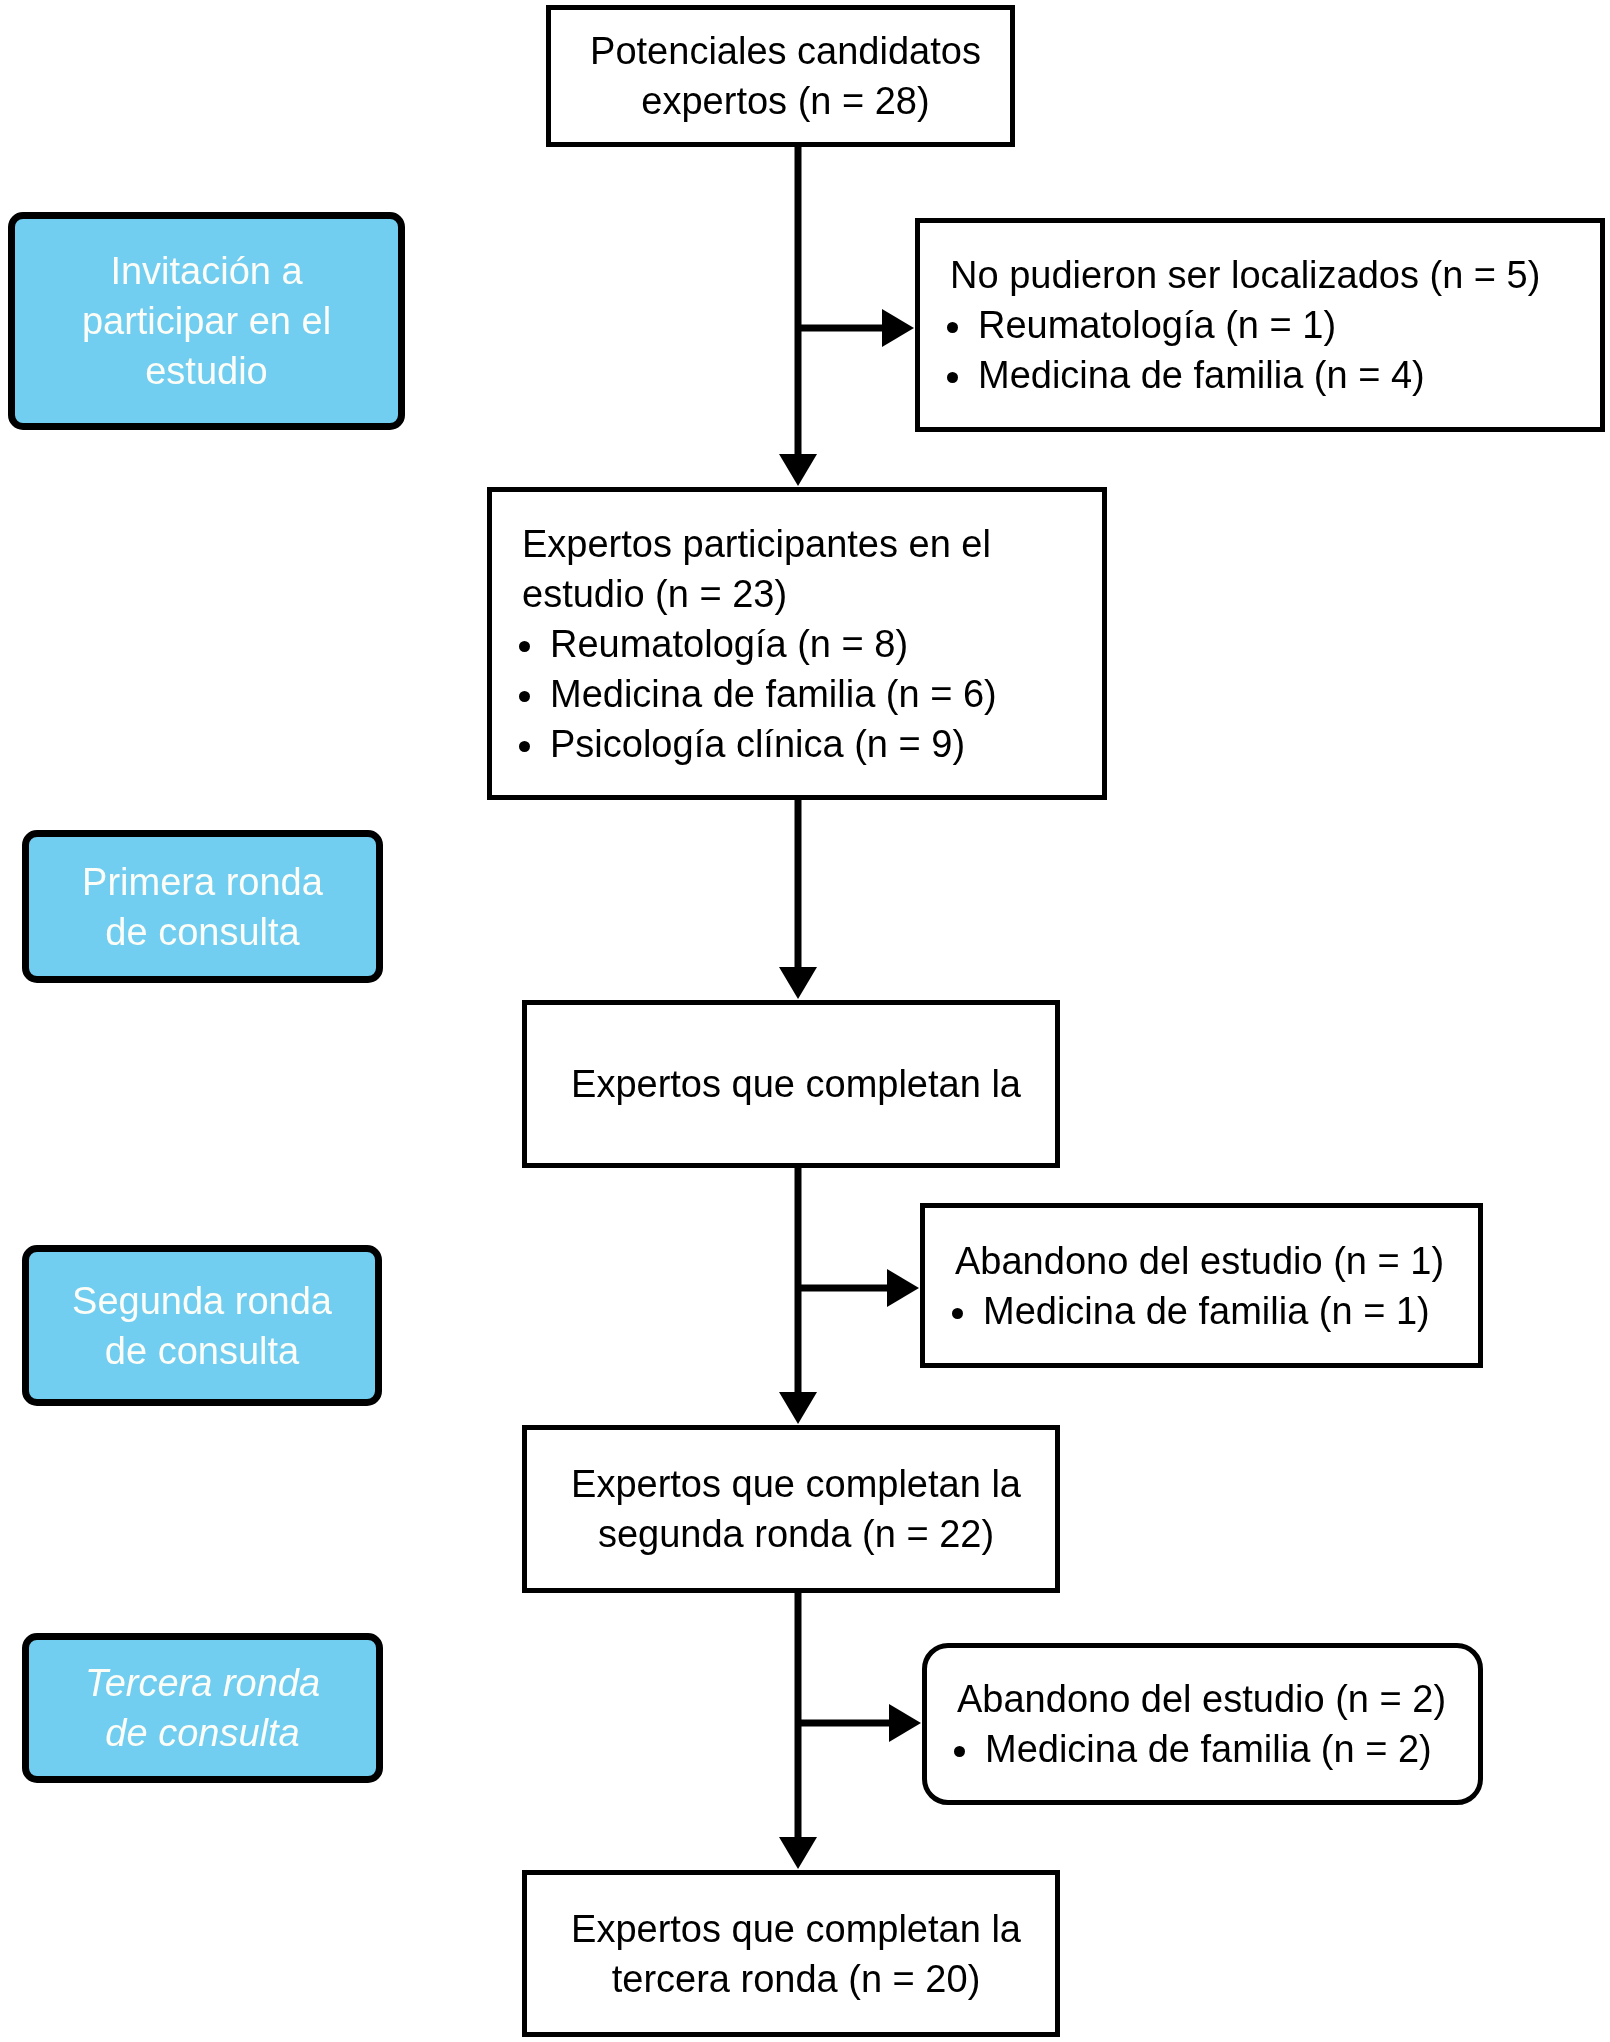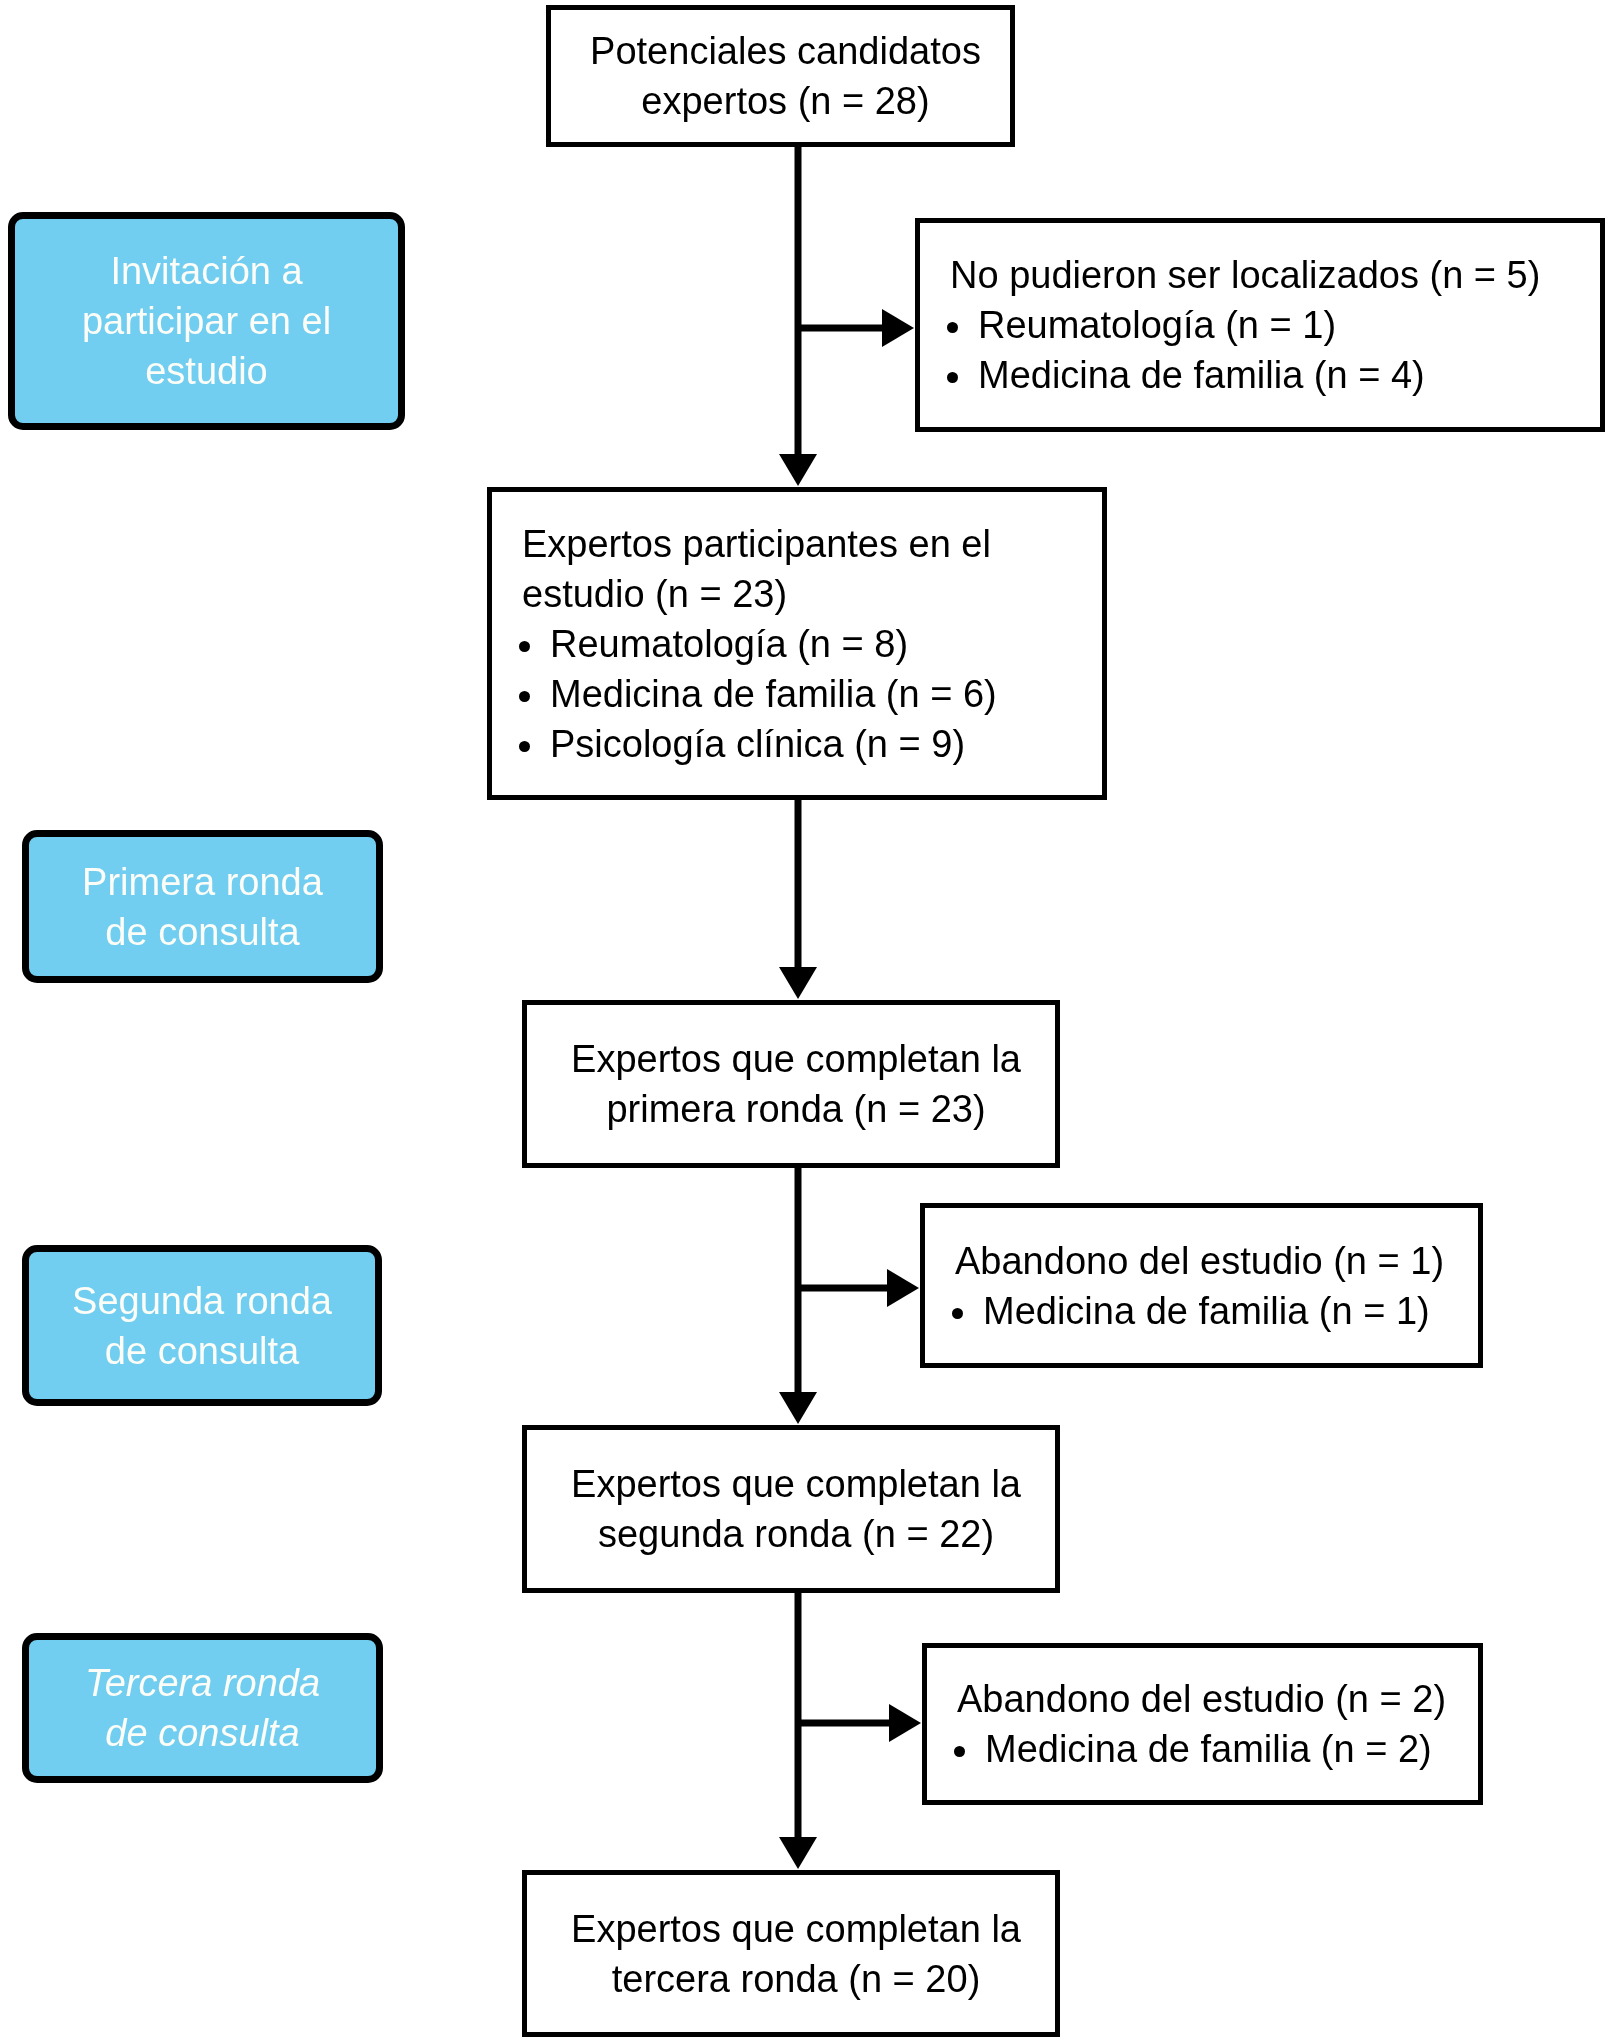--- a/index.html
+++ b/index.html
@@ -117,21 +117,20 @@
     </ul>
   </div>
 
   <div class="stage" style="left:22px; top:830px; width:361px; height:153px;">
     <div>Primera ronda</div>
     <div>de consulta</div>
   </div>
 
   <div class="box center" style="left:522px; top:1000px; width:538px; height:168px;">
     <div>Expertos que completan la</div>
-    <div>primera ronda (n = 23)</div>
   </div>
 
   <div class="stage" style="left:22px; top:1245px; width:360px; height:161px;">
     <div>Segunda ronda</div>
     <div>de consulta</div>
   </div>
 
   <div class="box leftal" style="left:920px; top:1203px; width:563px; height:165px;">
     <div>Abandono del estudio (n = 1)</div>
     <ul class="bullets">
@@ -142,21 +141,21 @@
   <div class="box center" style="left:522px; top:1425px; width:538px; height:168px;">
     <div>Expertos que completan la</div>
     <div>segunda ronda (n = 22)</div>
   </div>
 
   <div class="stage" style="left:22px; top:1633px; width:361px; height:150px;font-style:italic;">
     <div>Tercera ronda</div>
     <div>de consulta</div>
   </div>
 
-  <div class="box leftal" style="left:922px; top:1643px; width:561px; height:162px;">
+  <div class="box leftal" style="left:922px; top:1643px; width:561px; height:162px;border-radius:26px;">
     <div>Abandono del estudio (n = 2)</div>
     <ul class="bullets">
       <li>Medicina de familia (n = 2)</li>
     </ul>
   </div>
 
   <div class="box center" style="left:522px; top:1870px; width:538px; height:167px;">
     <div>Expertos que completan la</div>
     <div>tercera ronda (n = 20)</div>
   </div>

